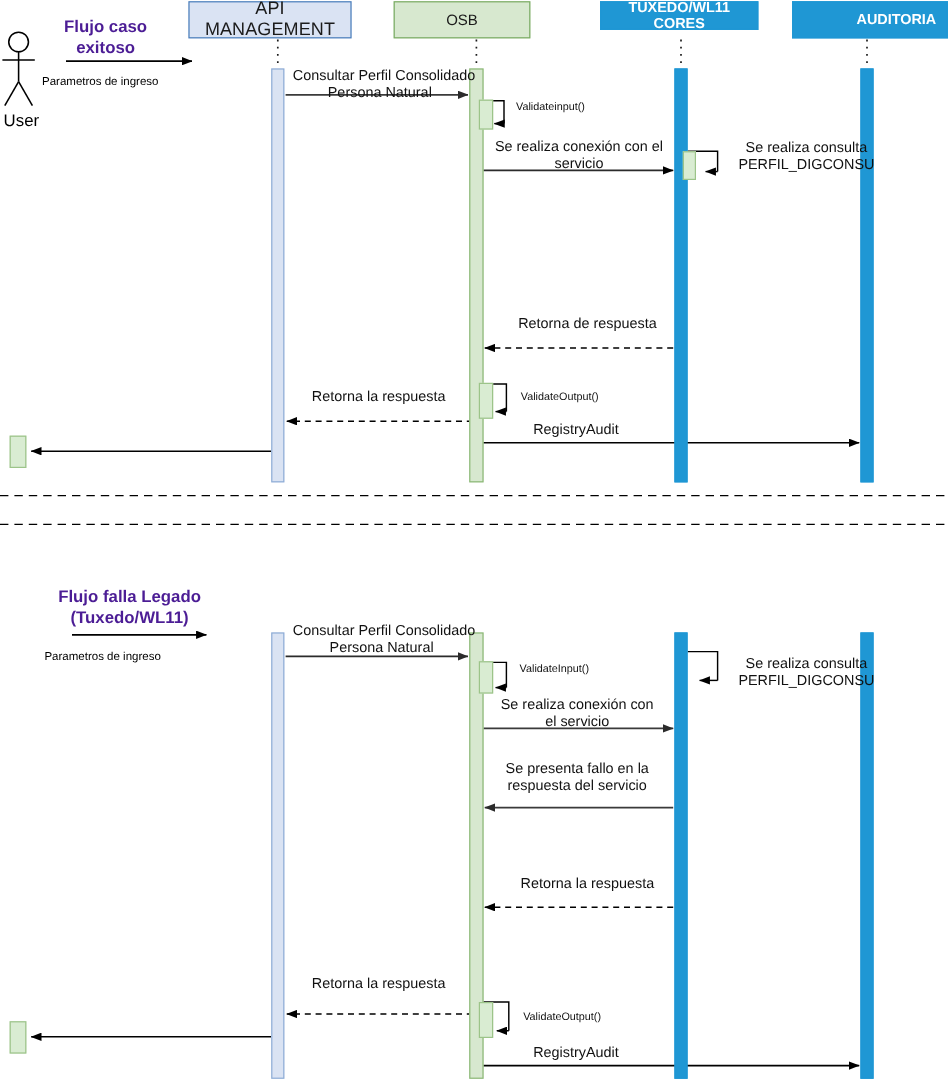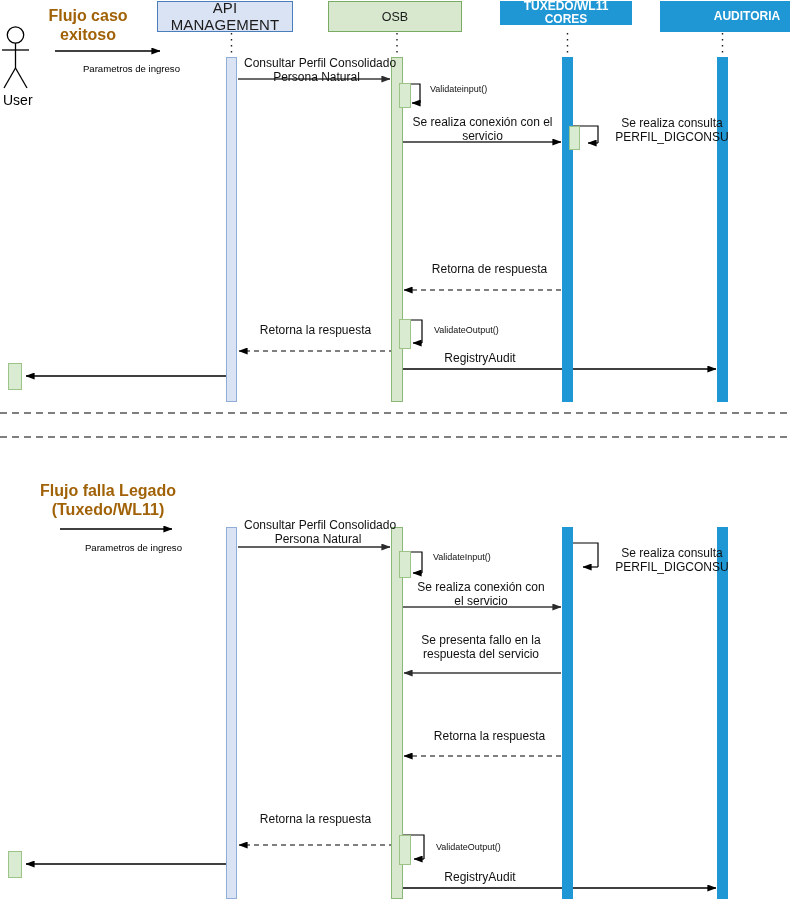--- a/index.html
+++ b/index.html
@@ -25,24 +25,24 @@
   .act{position:absolute;box-sizing:border-box;}
   .act-blue{background:#dae3f3;border:1px solid #8fadd6;}
   .act-green{background:#d7e8cf;border:1px solid #8cb877;}
   .act-cyan{background:#1f97d4;border:1px solid #1f97d4;}
   .act-greenlite{background:#d9ecd2;border:1px solid #9cc489;}
 
   
   .lbl{position:absolute;text-align:center;line-height:1.16;
        font-size:12px;color:#111;white-space:pre;}
   .lbl-mid{font-size:9px;}
-  .flow-title{position:absolute;text-align:center;font-size:16px;
-              font-weight:bold;line-height:1.2;color:#a16207;white-space:pre;}
+  .flow-title{position:absolute;text-align:center;font-size:14px;
+              font-weight:bold;line-height:1.2;color:#4c1d95;white-space:pre;margin-top:8px;}
   .actor-lbl{position:absolute;font-size:14px;color:#000;}
-  .param-lbl{position:absolute;font-size:9.6px;color:#000;text-align:right;}
+  .param-lbl{position:absolute;font-size:9.6px;color:#000;text-align:left;}
 </style>
 </head>
 <body>
 
 <svg id="canvas" viewBox="0 0 791 899" xmlns="http://www.w3.org/2000/svg">
   <defs>
     <marker id="arw" markerWidth="9" markerHeight="7" refX="8.6" refY="3.5" orient="auto" markerUnits="userSpaceOnUse">
       <path d="M0,0 L9,3.5 L0,7 z" fill="#000"></path>
     </marker>
     <marker id="arwg" markerWidth="9" markerHeight="7" refX="8.6" refY="3.5" orient="auto" markerUnits="userSpaceOnUse">
@@ -125,21 +125,21 @@
   </g>
 
   <line x1="402" y1="888" x2="716" y2="888" stroke="#000" stroke-width="1.3" marker-end="url(#arw)"></line>
 
   <line x1="226" y1="864" x2="26" y2="864" stroke="#000" stroke-width="1.3" marker-end="url(#arw)"></line>
 </svg>
 
 <div class="headbox head-apim" style="left:157px;top:1px;width:136px;height:31px;">
   <span>API MANAGEMENT</span>
 </div>
-<div class="headbox head-osb" style="left:328px;top:1px;width:134px;height:31px;">
+<div class="headbox head-osb" style="left:328px;top:1px;width:114px;height:31px;">
   <span>OSB</span>
 </div>
 <div class="headbox head-tux" style="left:500px;top:1px;width:132px;height:24px;">
   <span class="nl">TUXEDO/WL11
 CORES</span>
 </div>
 <div class="headbox head-aud" style="left:660px;top:1px;width:130px;height:31px;padding-left:44px;">
   <span>AUDITORIA</span>
 </div>
 

